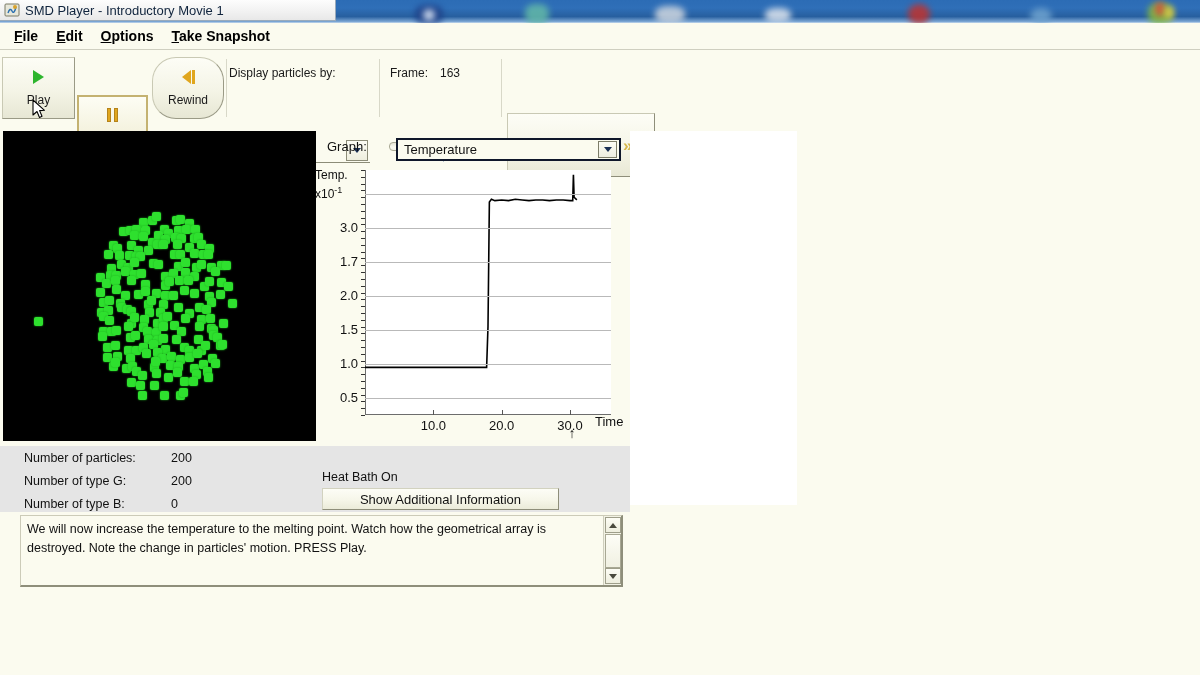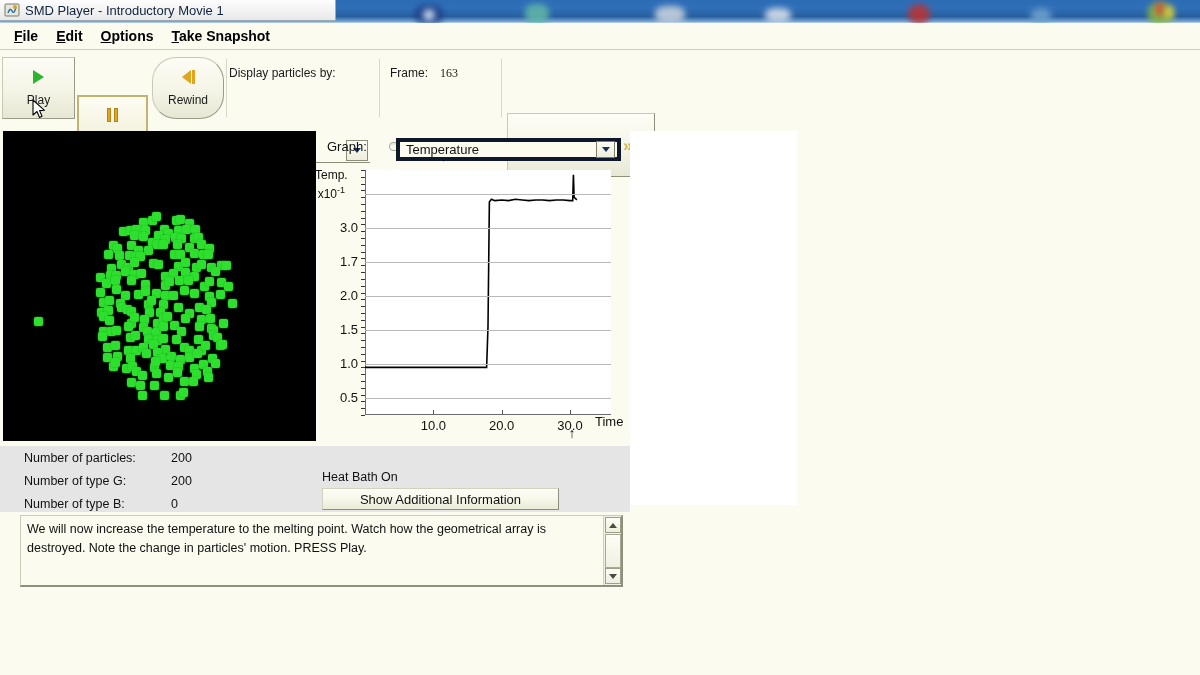--- a/index.html
+++ b/index.html
@@ -152,33 +152,33 @@
   #white-panel {
     position: absolute; left: 630px; top: 131px; width: 167px; height: 374px;
     background: #ffffff;
   }
 
   
   #graph-label { position: absolute; left: 327px; top: 139px; font-size: 13px; color: #111; }
   #graph-combo {
     position: absolute; left: 396px; top: 138px; width: 225px; height: 23px;
     background: #fbfbef;
-    border: 4px solid #0f172a;
+    border: 2px solid #0f172a;
     box-sizing: border-box; display: flex; align-items: center;
   }
   #graph-combo .cval { font-size: 13px; color: #111; padding-left: 6px; flex: 1; }
   #graph-combo .carrow {
     width: 19px; height: 17px; margin-right: 2px;
     background: linear-gradient(180deg,#fcfcf4 0%,#edede0 100%);
     border: 1px solid #7d7d69; display:flex;align-items:center;justify-content:center;
     box-sizing:border-box;
   }
 
   #plot-wrap { position: absolute; left: 310px; top: 166px; width: 330px; height: 265px; }
-  #yaxis-title { position: absolute; left: 5px; top: 2px; font-size: 12px; color: #111; line-height: 15px; text-align: center;}
+  #yaxis-title { position: absolute; left: 5px; top: 2px; font-size: 12px; color: #111; line-height: 15px;}
   #yaxis-title sup { font-size: 9px; }
   .ytick-lbl { position: absolute; font-size: 13px; color: #111; text-align: right; width: 34px; }
   .xtick-lbl { position: absolute; font-size: 13px; color: #111; text-align: center; width: 40px; }
   #xaxis-title { position: absolute; font-size: 13px; color: #111; }
 
   #plot {
     position: absolute; left: 55px; top: 4px; width: 246px; height: 245px;
     background: #fff;
   }
   .gridline { position: absolute; left: 0; width: 246px; height: 1px; background: #b9b9b9; }
@@ -306,21 +306,21 @@
     <div class="combo" style="left:229px;top:83px;width:141px;height:25px;">
       <div class="cval">Particle Type</div>
       <div class="carrow">
           <div class="dn-tri"></div>
         </div>
     </div>
 
     <div class="tool-sep" style="left:379px;"></div>
 
     <div class="tool-lbl" style="left:390px;top:11px;">Frame:</div>
-    <div class="tool-lbl" style="left:440px;top:11px;font-family:Liberation Serif, serif;">163</div>
+    <div class="tool-lbl" style="left:440px;top:11px;">163</div>
 
     <div id="slider-track"></div>
     <div id="slider-thumb">
       <svg width="19" height="25" viewBox="0 0 19 25">
         <path d="M2 2 h15 v11 q0 6 -7.5 11 Q2 19 2 13 Z" fill="#e9eef5" stroke="#5d7fa8" stroke-width="1"></path>
         <path d="M4 13 q0 5 5.5 8.5 Q15 18 15 13 Z" fill="#6f93bd"></path>
       </svg>
     </div>
 
     <div class="tool-sep" style="left:501px;"></div>

